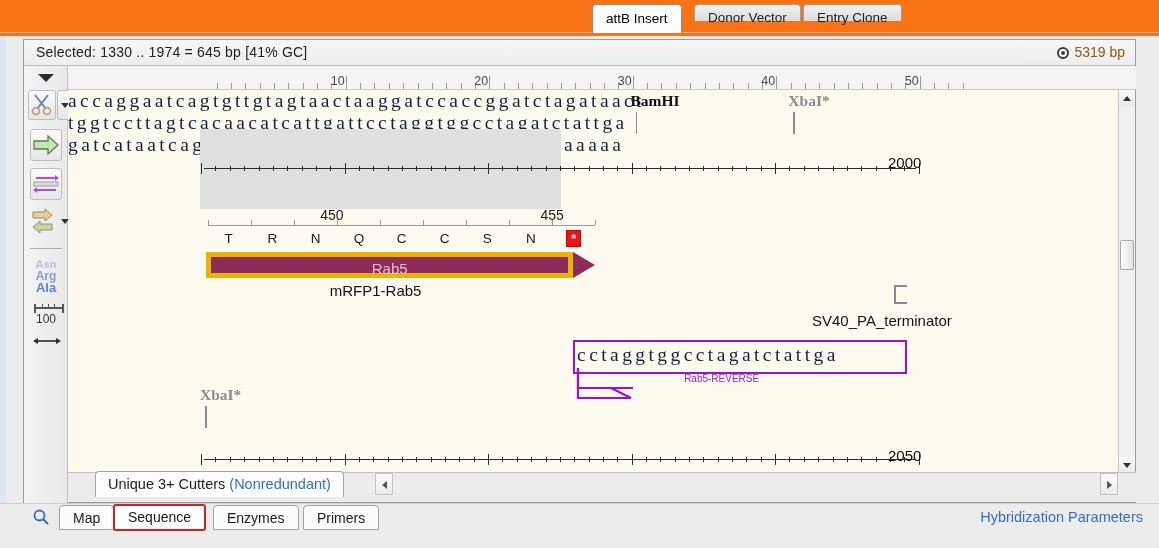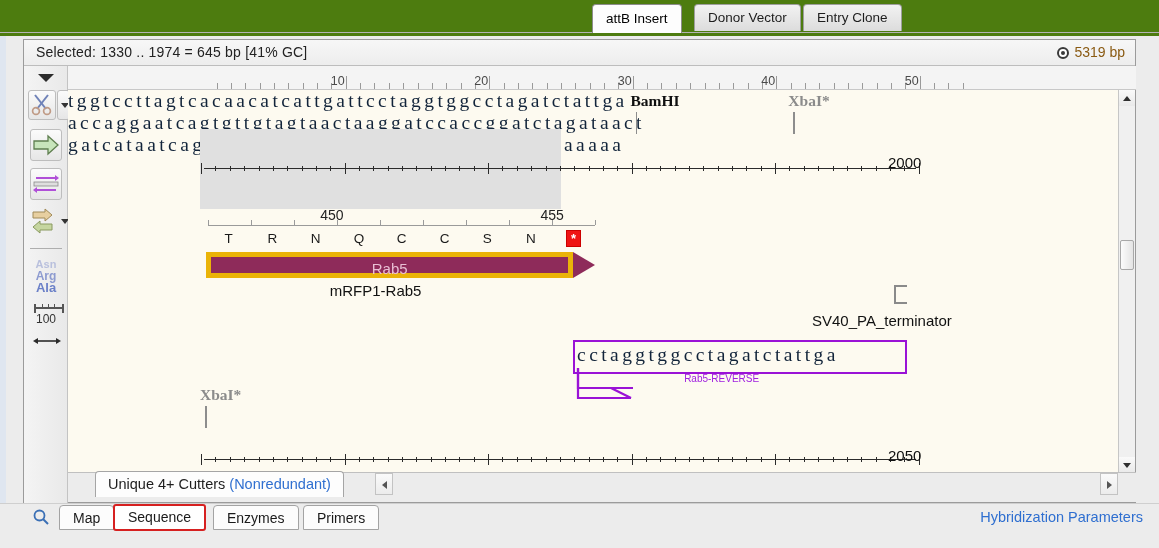--- a/index.html
+++ b/index.html
@@ -5,24 +5,24 @@
   html,body{margin:0;padding:0;}
   body{
     width:1159px;height:548px;overflow:hidden;
     background:#e8e8e8;
     font-family:"Liberation Sans", sans-serif;
     font-size:13px;color:#1a1a1a;
   }
   .app{position:relative;width:1159px;height:548px;background:#ececec;}
 
   
-  .tabstrip{position:absolute;left:0;top:0;width:1159px;height:36px;background:#4d7c0f;}
+  .tabstrip{position:absolute;left:0;top:0;width:1159px;height:36px;background:#f97316;}
   .tabstrip .baseline{position:absolute;left:0;bottom:3px;width:1159px;height:1px;background:#b4b4b4;}
   .ttab{
-    position:absolute;top:4px;height:27px;line-height:26px;
+    position:absolute;top:4px;height:17px;line-height:26px;
     background:linear-gradient(#f2f2f2,#dcdcdc);
     border:1px solid #9e9e9e;border-bottom:none;
     border-radius:4px 4px 0 0;
     font-size:13.5px;color:#1d1d1d;text-align:center;
     box-sizing:border-box;padding:0 13px;
     white-space:nowrap;
   }
   .ttab.active{background:#fdfdfd;border-color:#8c8c8c;height:29px;line-height:28px;top:4px;z-index:3;color:#000;}
   #ttab0{left:592px;}
   #ttab1{left:694px;}
@@ -309,22 +309,22 @@
 
     <div class="canvas" id="canvas">
 
       <div class="selhl" id="selHL" style="left: 132px; top: 39px; width: 360.75px; height: 80px;"></div>
 
       <div class="enz strong" id="enzBam" style="left: 562.5px; top: 2px;">BamHI</div>
       <div class="enzstem" id="stemBam" style="left: 567.5px; top: 22px; height: 22px;"></div>
       <div class="enz dim" id="enzXba" style="left: 720.35px; top: 2px;">XbaI*</div>
       <div class="enzstem" id="stemXba" style="left: 725.35px; top: 22px; height: 22px;"></div>
 
+      <div class="seqfont" id="top1" style="left: 136px; top: 45px;">accaggaatcagtgttgtagtaactaaggatccaccggatctagataact</div>
       <div class="seqfont" id="bot1" style="left: 136px; top: 88px;">tggtccttagtcacaacatcattgattcctaggtggcctagatctattga</div>
-      <div class="seqfont" id="top1" style="left: 136px; top: 45px;">accaggaatcagtgttgtagtaactaaggatccaccggatctagataact</div>
       <div id="ticks1">
           <div class="tickline" style="left: 136px; top: 78px; width: 711.76px;"></div>
           <div class="minortick" style="left: 133.13px; height: 11px; top: 73px;"></div>
           <div class="minortick" style="left: 147.48px; height: 5px; top: 76px;"></div>
           <div class="minortick" style="left: 161.83px; height: 5px; top: 76px;"></div>
           <div class="minortick" style="left: 176.18px; height: 5px; top: 76px;"></div>
           <div class="minortick" style="left: 190.53px; height: 5px; top: 76px;"></div>
           <div class="minortick" style="left: 204.88px; height: 5px; top: 76px;"></div>
           <div class="minortick" style="left: 219.23px; height: 5px; top: 76px;"></div>
           <div class="minortick" style="left: 233.58px; height: 5px; top: 76px;"></div>
@@ -485,21 +485,21 @@
           <div class="triUp"></div>
         </div>
       <div class="vsThumb"></div>
       <div class="vsArrow vsDown">
           <div class="triDown"></div>
         </div>
     </div>
 
     <div class="botstrip">
       <div class="cutters">
-        <span>Unique 4+ Cutters</span>
+        <span>Unique 3+ Cutters</span>
         <span class="nonred">(Nonredundant)</span>
       </div>
       <div class="hscrollL">
           <div class="triL"></div>
         </div>
       <div class="hscrollR">
           <div class="triR"></div>
         </div>
     </div>
 

